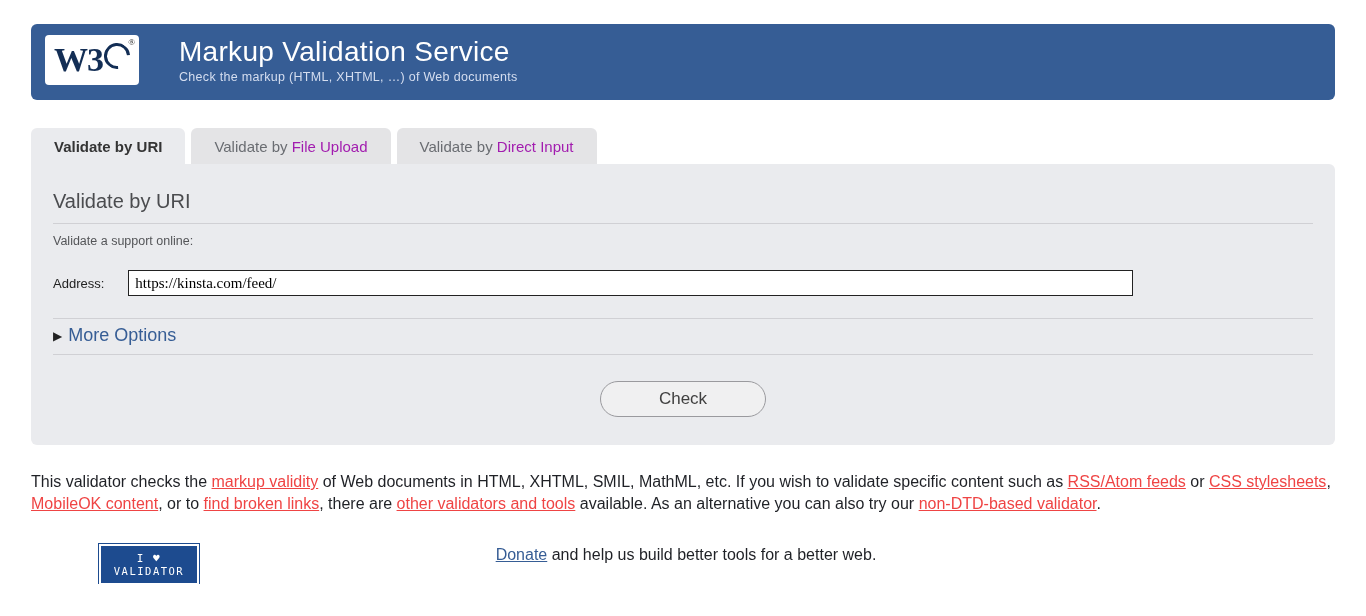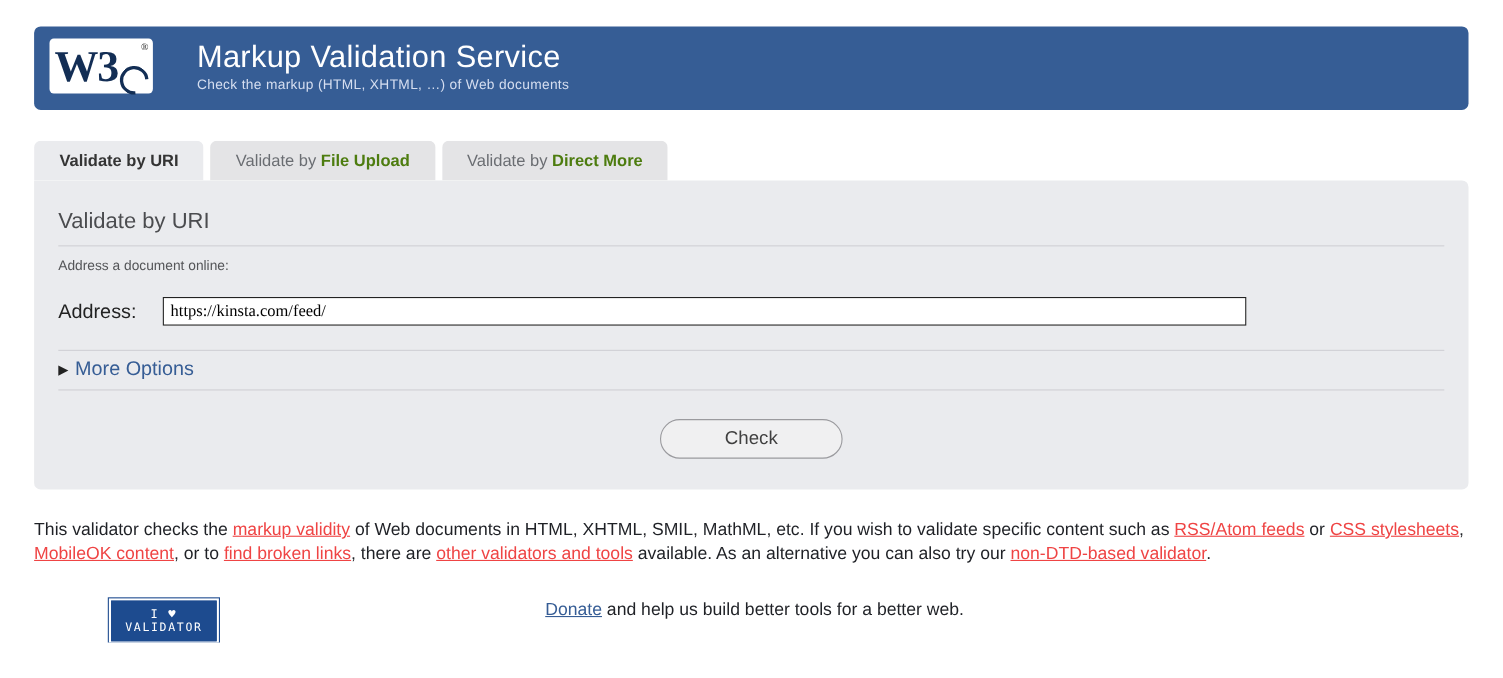--- a/index.html
+++ b/index.html
@@ -23,21 +23,21 @@
   }
   .logo-box {
     background: #fff;
     width: 94px; height: 50px;
     border-radius: 4px;
     margin-left: 14px;
     display: flex; align-items: center; justify-content: center;
     position: relative;
     font-family: "Times New Roman", serif;
   }
-  .logo-core { font-size: 40px; font-weight: 700; color:#132e55; letter-spacing:-1px; display:flex; align-items:flex-end;}
+  .logo-core { font-size: 34px; font-weight: 700; color:#132e55; letter-spacing:-1px; display:flex; align-items:flex-start;}
   .logo-reg { font-size: 9px; position: absolute; top: 2px; right: 4px; color:#222;}
   .logo-c {
     display:inline-block; width:20px;height:20px;border:3px solid #132e55;border-radius:50%;
     border-right-color:transparent; transform:translateY(2px) rotate(40deg); margin-left:1px;
   }
   .title-block { margin-left: 40px; }
   .title-block h1 {
     margin: 0; color: #fff; font-size: 28px; font-weight: 400; letter-spacing: .3px;
   }
   .title-block p {
@@ -46,35 +46,35 @@
 
   
   .tabs { display:flex; gap:6px; margin-top:28px; }
   .tab {
     background:#e4e4e6; color:#365d95; font-size:15px;
     padding:9px 22px; border-radius:6px 6px 0 0;
     cursor:pointer; border:1px solid transparent; border-bottom:none;
   }
   .tab.active { background:#eaebee; color:#343434; font-weight:400;}
   .tab .pre { color:#6a6d72; }
-  .tab .hl  { color:#4d7c0f; font-weight:700; }
+  .tab .hl  { color:#a21caf; font-weight:400; }
   .tab.active .pre, .tab.active .hl { color:#343434; font-weight:700;}
 
   
   .panel {
     background:#eaebee; border-radius:0 6px 6px 6px;
     padding:22px 22px 28px 22px;
   }
   .panel h2 {
     margin:4px 0 0 0; font-size:20px; font-weight:400; color:#4b4c4f;
     border-bottom:1px solid #d0d0d4; padding-bottom:10px;
   }
   .subtext { color:#545558; font-size:12.5px; margin:10px 0 22px 0; }
   .row { display:flex; align-items:center; gap:24px; margin-bottom:22px;}
-  .row label { font-size:18px; color:#222; }
+  .row label { font-size:13px; color:#222; }
   .row input[type=text]{
     flex:1; font-family:Liberation Serif, serif; font-size:15px;
     border:1px solid #222; background:#fff; padding:3px 6px; height:18px;
     margin-right:180px;
   }
   .more {
     border-top:1px solid #d0d0d4; border-bottom:1px solid #d0d0d4;
     padding:6px 0 8px 0; color:#365d95; font-size:18px;
     display:flex; align-items:center; gap:6px; cursor:pointer;
   }
@@ -120,27 +120,27 @@
   </div>
 
   <div class="tabs">
     <div class="tab active">
       <span class="pre">Validate by </span><span class="hl">URI</span>
     </div>
     <div class="tab">
       <span class="pre">Validate by </span><span class="hl">File Upload</span>
     </div>
     <div class="tab">
-      <span class="pre">Validate by </span><span class="hl">Direct More</span>
+      <span class="pre">Validate by </span><span class="hl">Direct Input</span>
     </div>
   </div>
 
   <div class="panel">
     <h2>Validate by URI</h2>
-    <div class="subtext">Address a document online:</div>
+    <div class="subtext">Validate a support online:</div>
 
     <div class="row">
       <label>Address:</label>
       <input type="text" value="https://kinsta.com/feed/" style="">
     </div>
 
     <div class="more">
       <span class="tri">▶</span>
       <span>More Options</span>
     </div>

